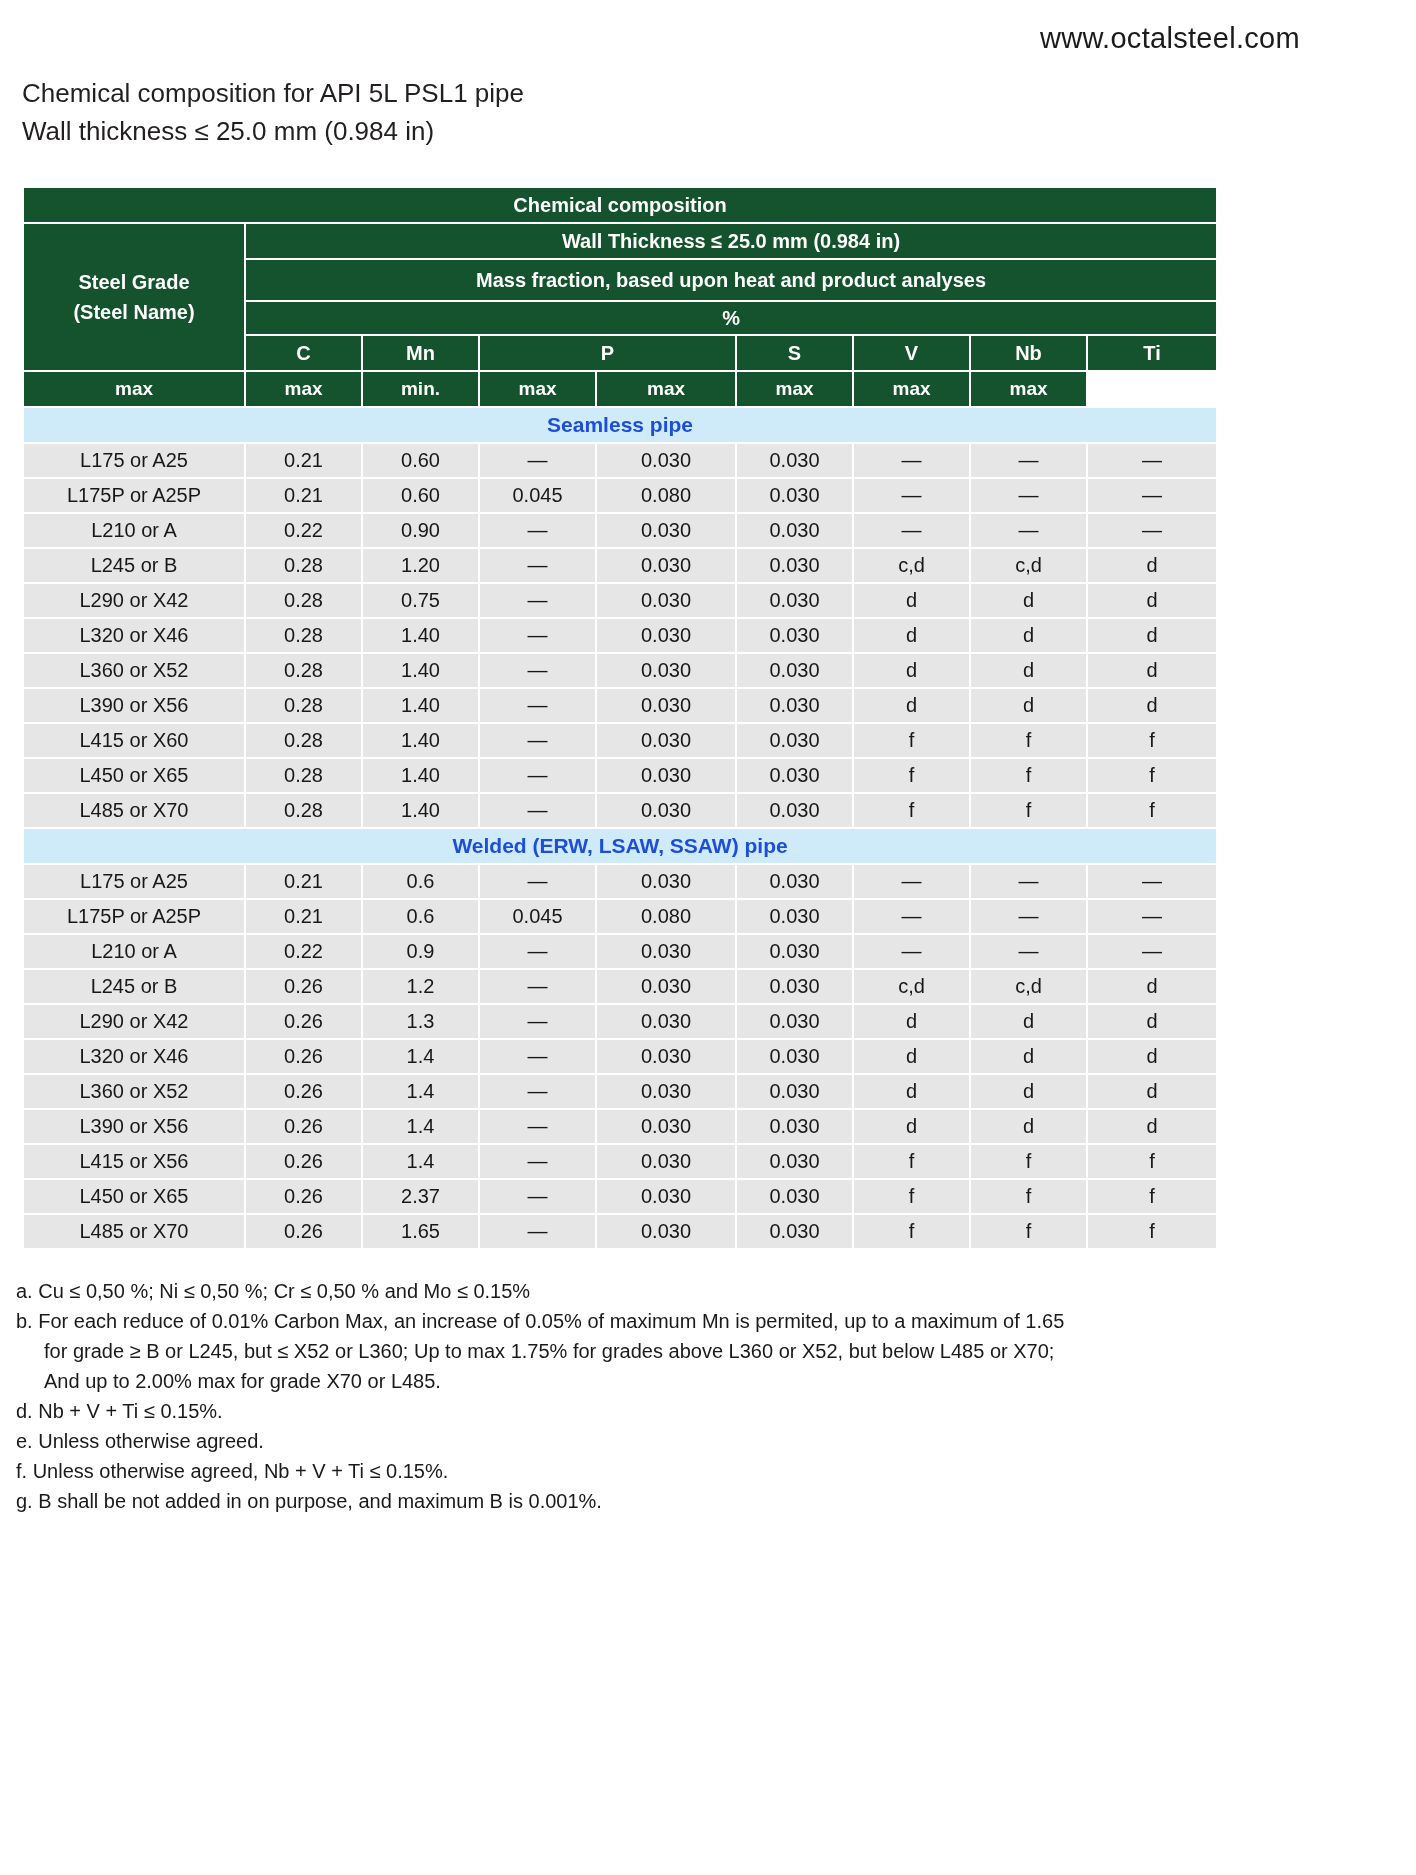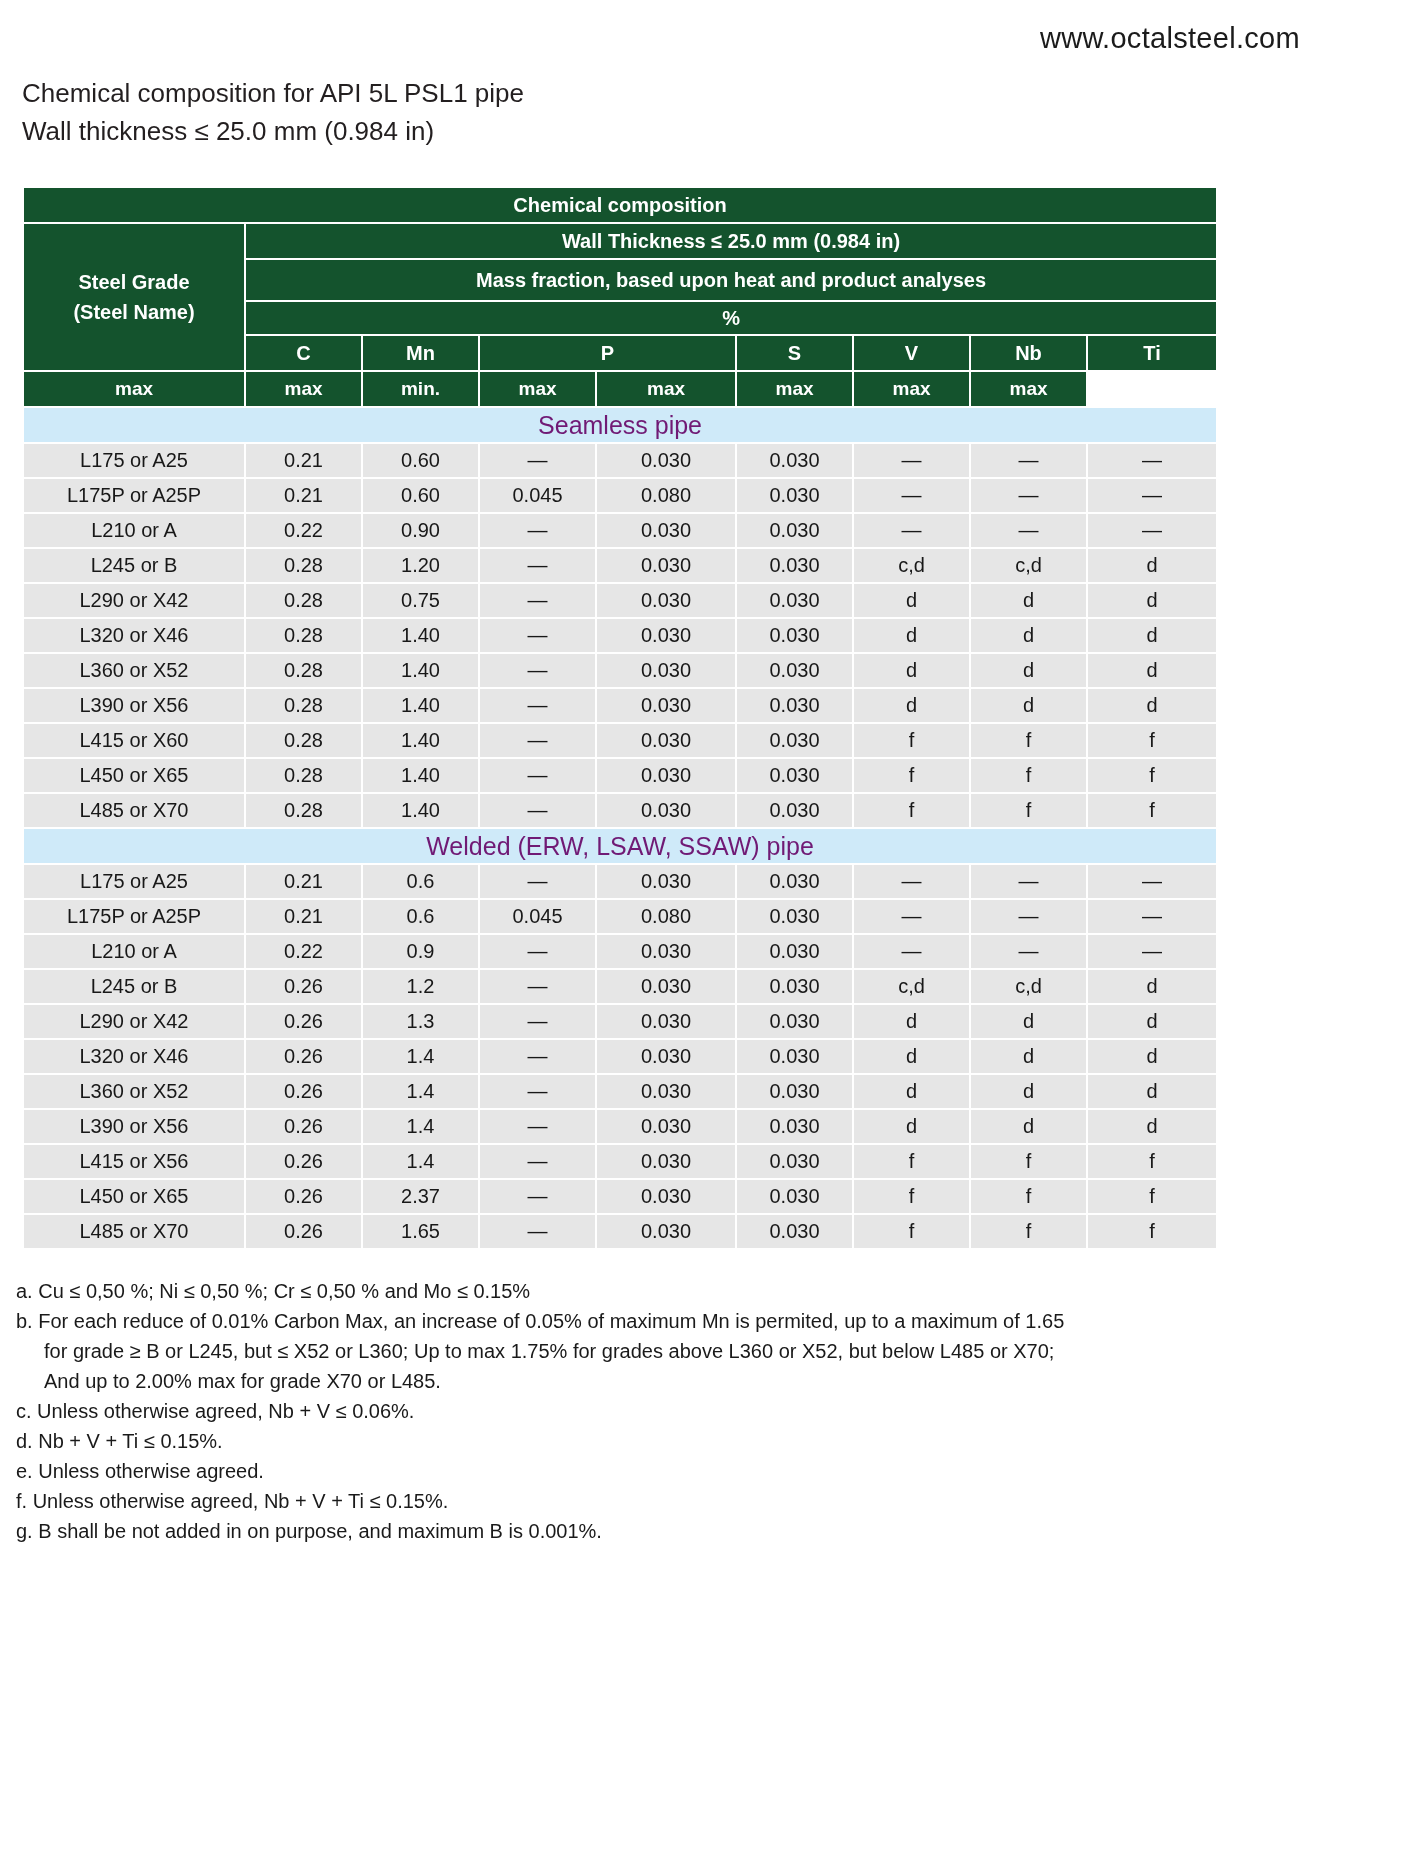--- a/index.html
+++ b/index.html
@@ -82,25 +82,25 @@
   .hd-top      { height: 34px; font-size: 20px; }
   .hd-wall     { height: 34px; font-size: 20px; }
   .hd-mass     { height: 40px; font-size: 20px; }
   .hd-pct      { height: 32px; font-size: 20px; }
   .hd-elem     { height: 34px; font-size: 20px; }
   .hd-minmax   { height: 34px; font-size: 19px; }
   .hd-grade    { font-size: 20px; line-height: 30px; }
 
   .section-row td {
     background: #cfeaf9;
-    color: #701a75;
+    color: #1d4ed8;
     text-align: center;
-    font-size: 25px;
+    font-size: 21px;
     height: 34px;
-    font-weight: normal;
+    font-weight: bold;
   }
   .data-row td {
     background: #e6e6e6;
     color: #181818;
     text-align: center;
     font-size: 20px;
     height: 33px;
     vertical-align: middle;
   }
   .data-row td.grade {
@@ -442,20 +442,19 @@
           <td>f</td>
           <td>f</td>
           <td>f</td>
         </tr>
       </tbody>
   </table>
 
   <div class="notes" id="footnotes">
       <div class="note"><span>a. Cu ≤ 0,50 %; Ni ≤ 0,50 %; Cr ≤ 0,50 % and Mo ≤ 0.15%</span></div>
       <div class="note"><span>b. For each reduce of 0.01% Carbon Max, an increase of 0.05% of maximum Mn is permited, up to a maximum of 1.65</span><span class="cont">for grade ≥ B or L245, but ≤ X52 or L360; Up to max 1.75% for grades above L360 or X52, but below L485 or X70;</span><span class="cont">And up to 2.00% max for grade X70 or L485.</span></div>
-      <div class="note"><span>c. Unless otherwise agreed, Nb + V ≤ 0.06%.</span></div>
       <div class="note"><span>d. Nb + V + Ti ≤ 0.15%.</span></div>
       <div class="note"><span>e. Unless otherwise agreed.</span></div>
       <div class="note"><span>f. Unless otherwise agreed, Nb + V + Ti ≤ 0.15%.</span></div>
       <div class="note"><span>g. B shall be not added in on purpose, and maximum B is 0.001%.</span></div>
     </div>
 
 </div>
 
 </body></html>

